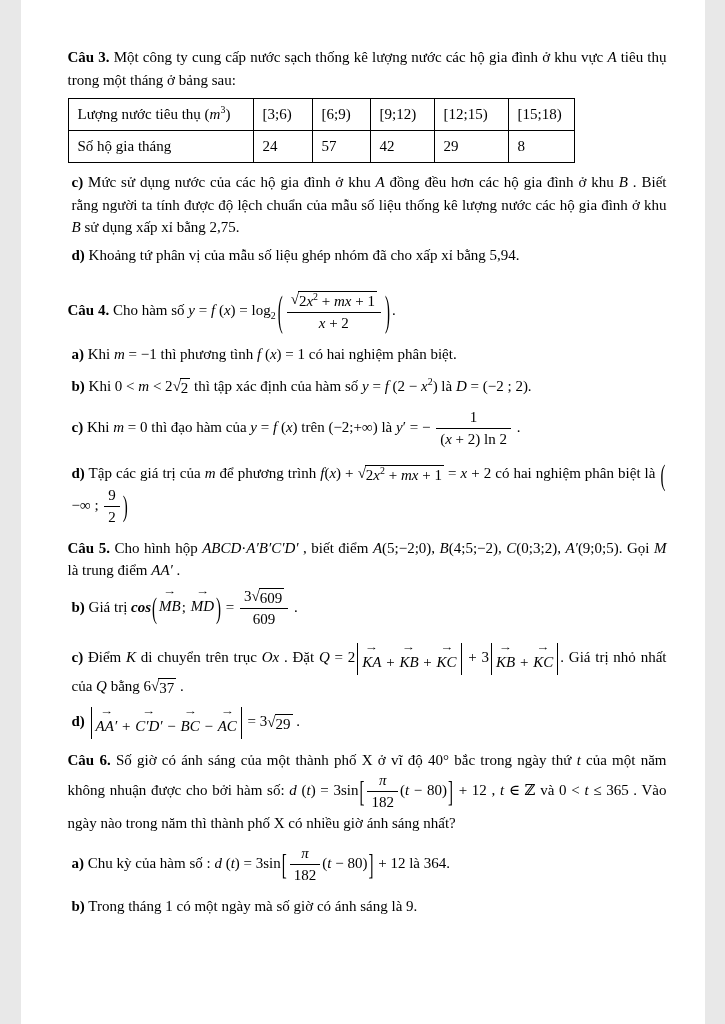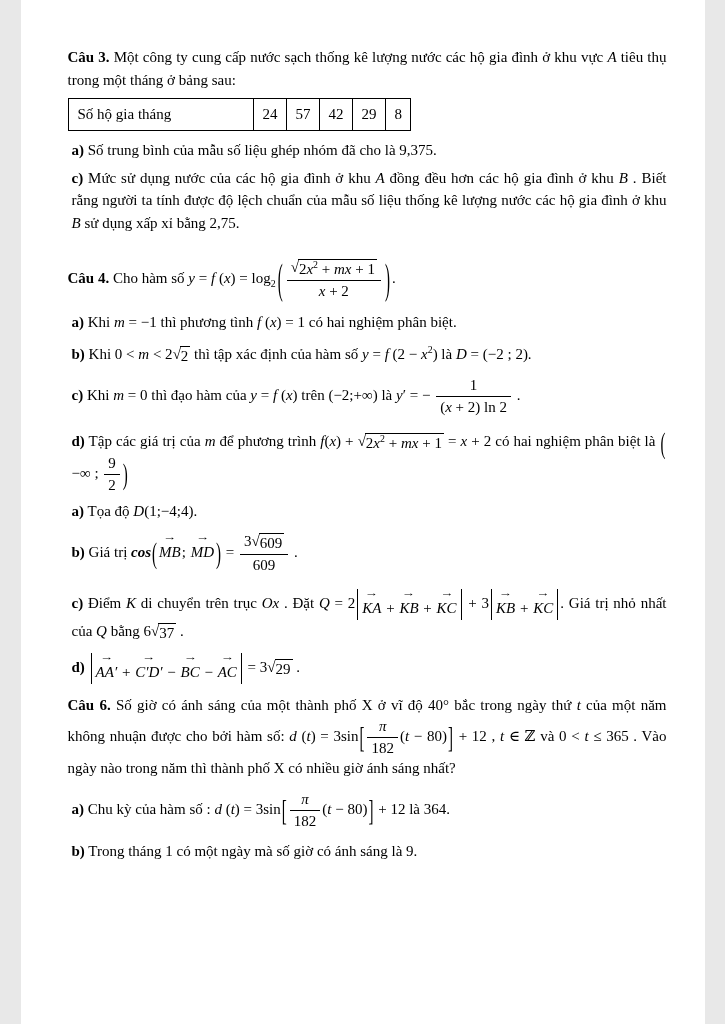--- a/index.html
+++ b/index.html
@@ -66,31 +66,39 @@
 </head>
 <body>
 
 <div class="page">
 
   <section>
     <p class="p"><span class="bd">Câu 3.</span>  Một công ty cung cấp nước sạch thống kê lượng nước các hộ gia đình ở khu vực  <span class="it">A</span>  tiêu thụ trong một tháng ở bảng sau:</p>
     <table class="qtable">
       <tbody>
         <tr>
+          <td class="c1">Lượng nước tiêu thụ (<span class="it">m</span><sup>3</sup>)</td>
+          <td class="ci0">[3;6)</td>
+          <td class="ci1">[6;9)</td>
+          <td class="ci2">[9;12)</td>
+          <td class="ci3">[12;15)</td>
+          <td class="ci4">[15;18)</td>
+        </tr>
+        <tr>
           <td class="c1">Số hộ gia tháng</td>
           <td>24</td>
           <td>57</td>
           <td>42</td>
           <td>29</td>
           <td>8</td>
         </tr>
       </tbody>
     </table>
-    <p class="p stmt"><span class="bd">a)</span> Số trung bình của mẫu số liệu ghép nhóm đã cho là 9,375.</p>
     <p class="p stmt"><span class="bd">c)</span> Mức sử dụng nước của các hộ gia đình ở khu  <span class="it">A</span>  đồng đều hơn các hộ gia đình ở khu  <span class="it">B</span> . Biết rằng người ta tính được độ lệch chuẩn của mẫu số liệu thống kê lượng nước các hộ gia đình ở khu  <span class="it">B</span>  sử dụng xấp xỉ bằng 2,75.</p>
+    <p class="p stmt"><span class="bd">d)</span> Khoảng tứ phân vị của mẫu số liệu ghép nhóm đã cho xấp xỉ bằng 5,94.</p>
   </section>
 
   <section>
     <p class="p mt-lg mb-md"><span class="bd">Câu 4.</span>  Cho hàm số  <span class="it">y</span> = <span class="it">f</span> (<span class="it">x</span>) = log<sub>2</sub><span class="bigxl">(</span><span class="frac">
           <span class="num"><span class="sqrt">
               <span class="radix">√</span>
               <span class="radicand">2<span class="it">x</span><sup>2</sup> + <span class="it">mx</span> + 1</span>
             </span></span>
           <span class="den"><span class="it">x</span> + 2</span>
         </span><span class="bigxl">)</span>.</p>
@@ -106,21 +114,21 @@
     <p class="p stmt"><span class="bd">d)</span> Tập các giá trị của  <span class="it">m</span>  để phương trình  <span class="it">f</span>(<span class="it">x</span>) + <span class="sqrt">
           <span class="radix">√</span>
           <span class="radicand">2<span class="it">x</span><sup>2</sup> + <span class="it">mx</span> + 1</span>
         </span> = <span class="it">x</span> + 2  có hai nghiệm phân biệt là <span class="bigb">(</span>−∞ ; <span class="frac">
           <span class="num">9</span>
           <span class="den">2</span>
         </span><span class="bigb">)</span></p>
   </section>
 
   <section>
-    <p class="p stmt mb-md"><span class="bd">a)</span> Tọa độ  <span class="it">D</span>(1;−4;4).</p>
+    <p class="p mt-md"><span class="bd">Câu 5.</span>  Cho hình hộp  <span class="it">ABCD</span>·<span class="it">A′B′C′D′</span> , biết điểm <span class="it">A</span>(5;−2;0), <span class="it">B</span>(4;5;−2), <span class="it">C</span>(0;3;2), <span class="it">A′</span>(9;0;5). Gọi <span class="it">M</span>  là trung điểm  <span class="it">AA′</span> .</p>
     <p class="p stmt mb-lg"><span class="bd">b)</span> Giá trị  <span class="bi">cos</span><span class="bigb">(</span><span class="vec"><span class="arrow">→</span><span class="vbody">MB</span></span>; <span class="vec"><span class="arrow">→</span><span class="vbody">MD</span></span><span class="bigb">)</span> = <span class="frac">
           <span class="num">3<span class="sqrt">
               <span class="radix">√</span>
               <span class="radicand">609</span>
             </span></span>
           <span class="den">609</span>
         </span> .</p>
     <p class="p stmt mb-md"><span class="bd">c)</span> Điểm  <span class="it">K</span>  di chuyển trên trục  <span class="it">Ox</span> . Đặt  <span class="it">Q</span> = 2<span class="absv"><span class="vec"><span class="arrow">→</span><span class="vbody">KA</span></span> + <span class="vec"><span class="arrow">→</span><span class="vbody">KB</span></span> + <span class="vec"><span class="arrow">→</span><span class="vbody">KC</span></span></span> + 3<span class="absv"><span class="vec"><span class="arrow">→</span><span class="vbody">KB</span></span> + <span class="vec"><span class="arrow">→</span><span class="vbody">KC</span></span></span>. Giá trị nhỏ nhất của  <span class="it">Q</span>  bằng 6<span class="sqrt">
           <span class="radix">√</span>
           <span class="radicand">37</span>

